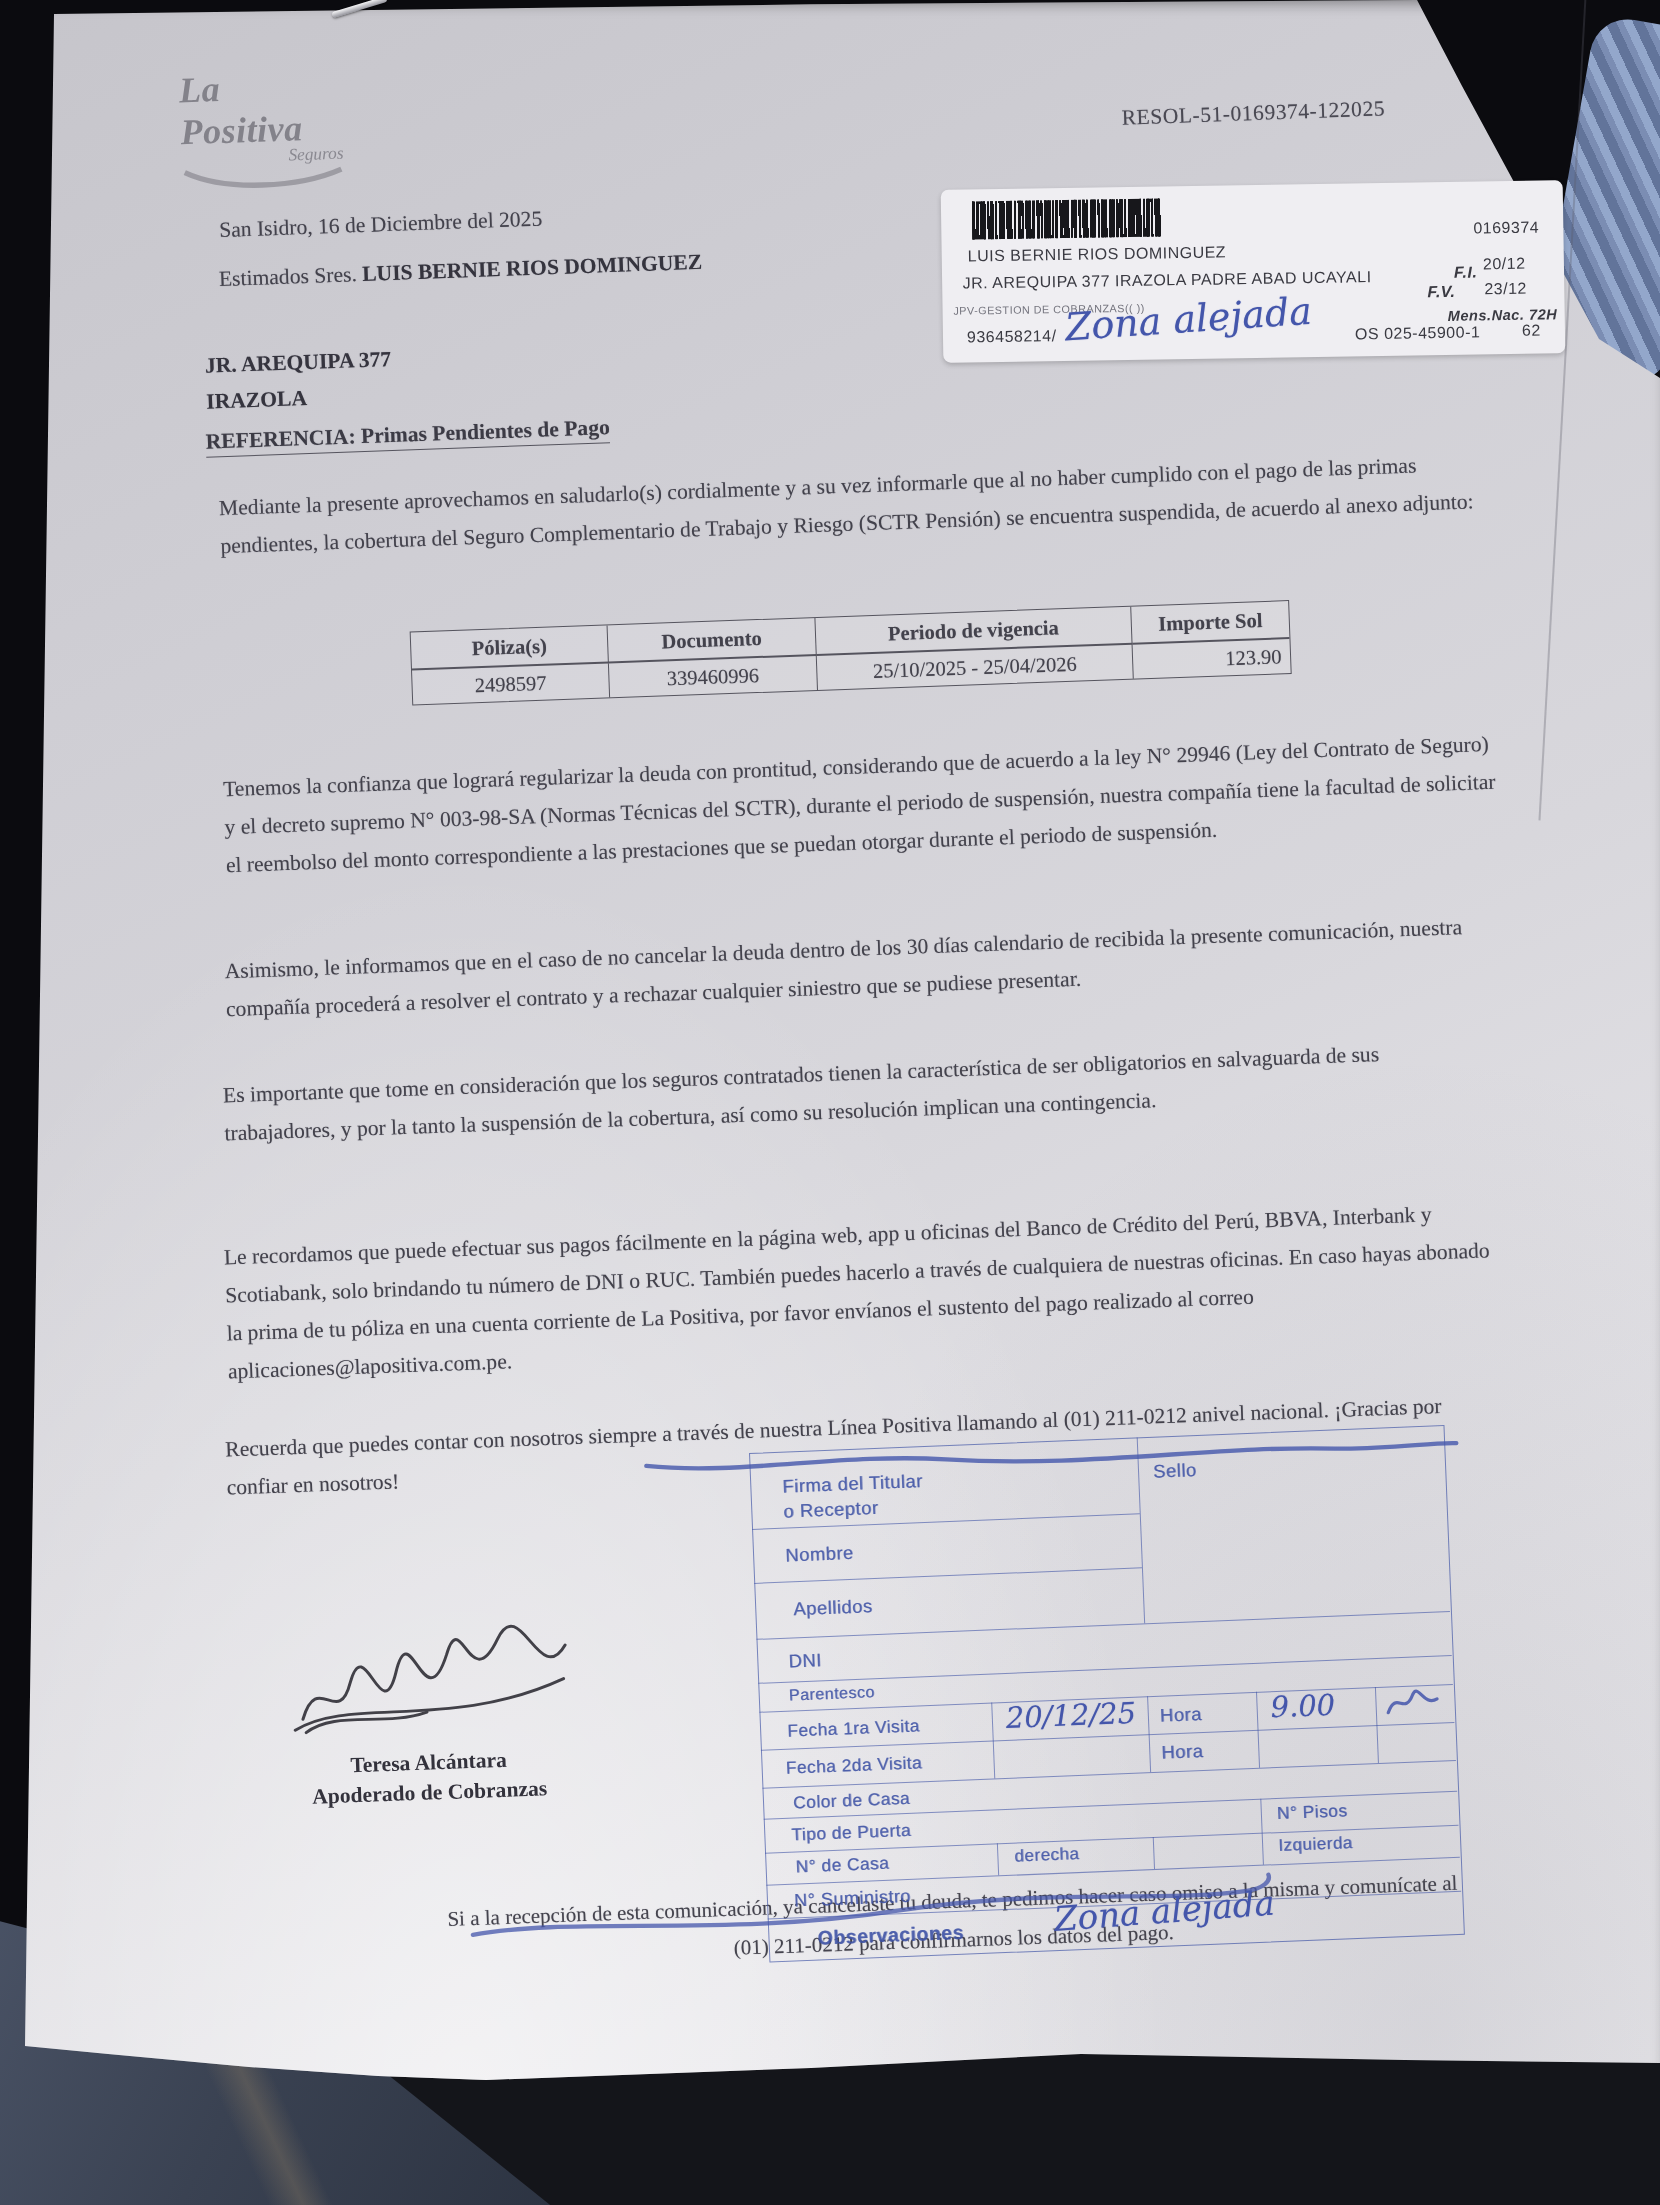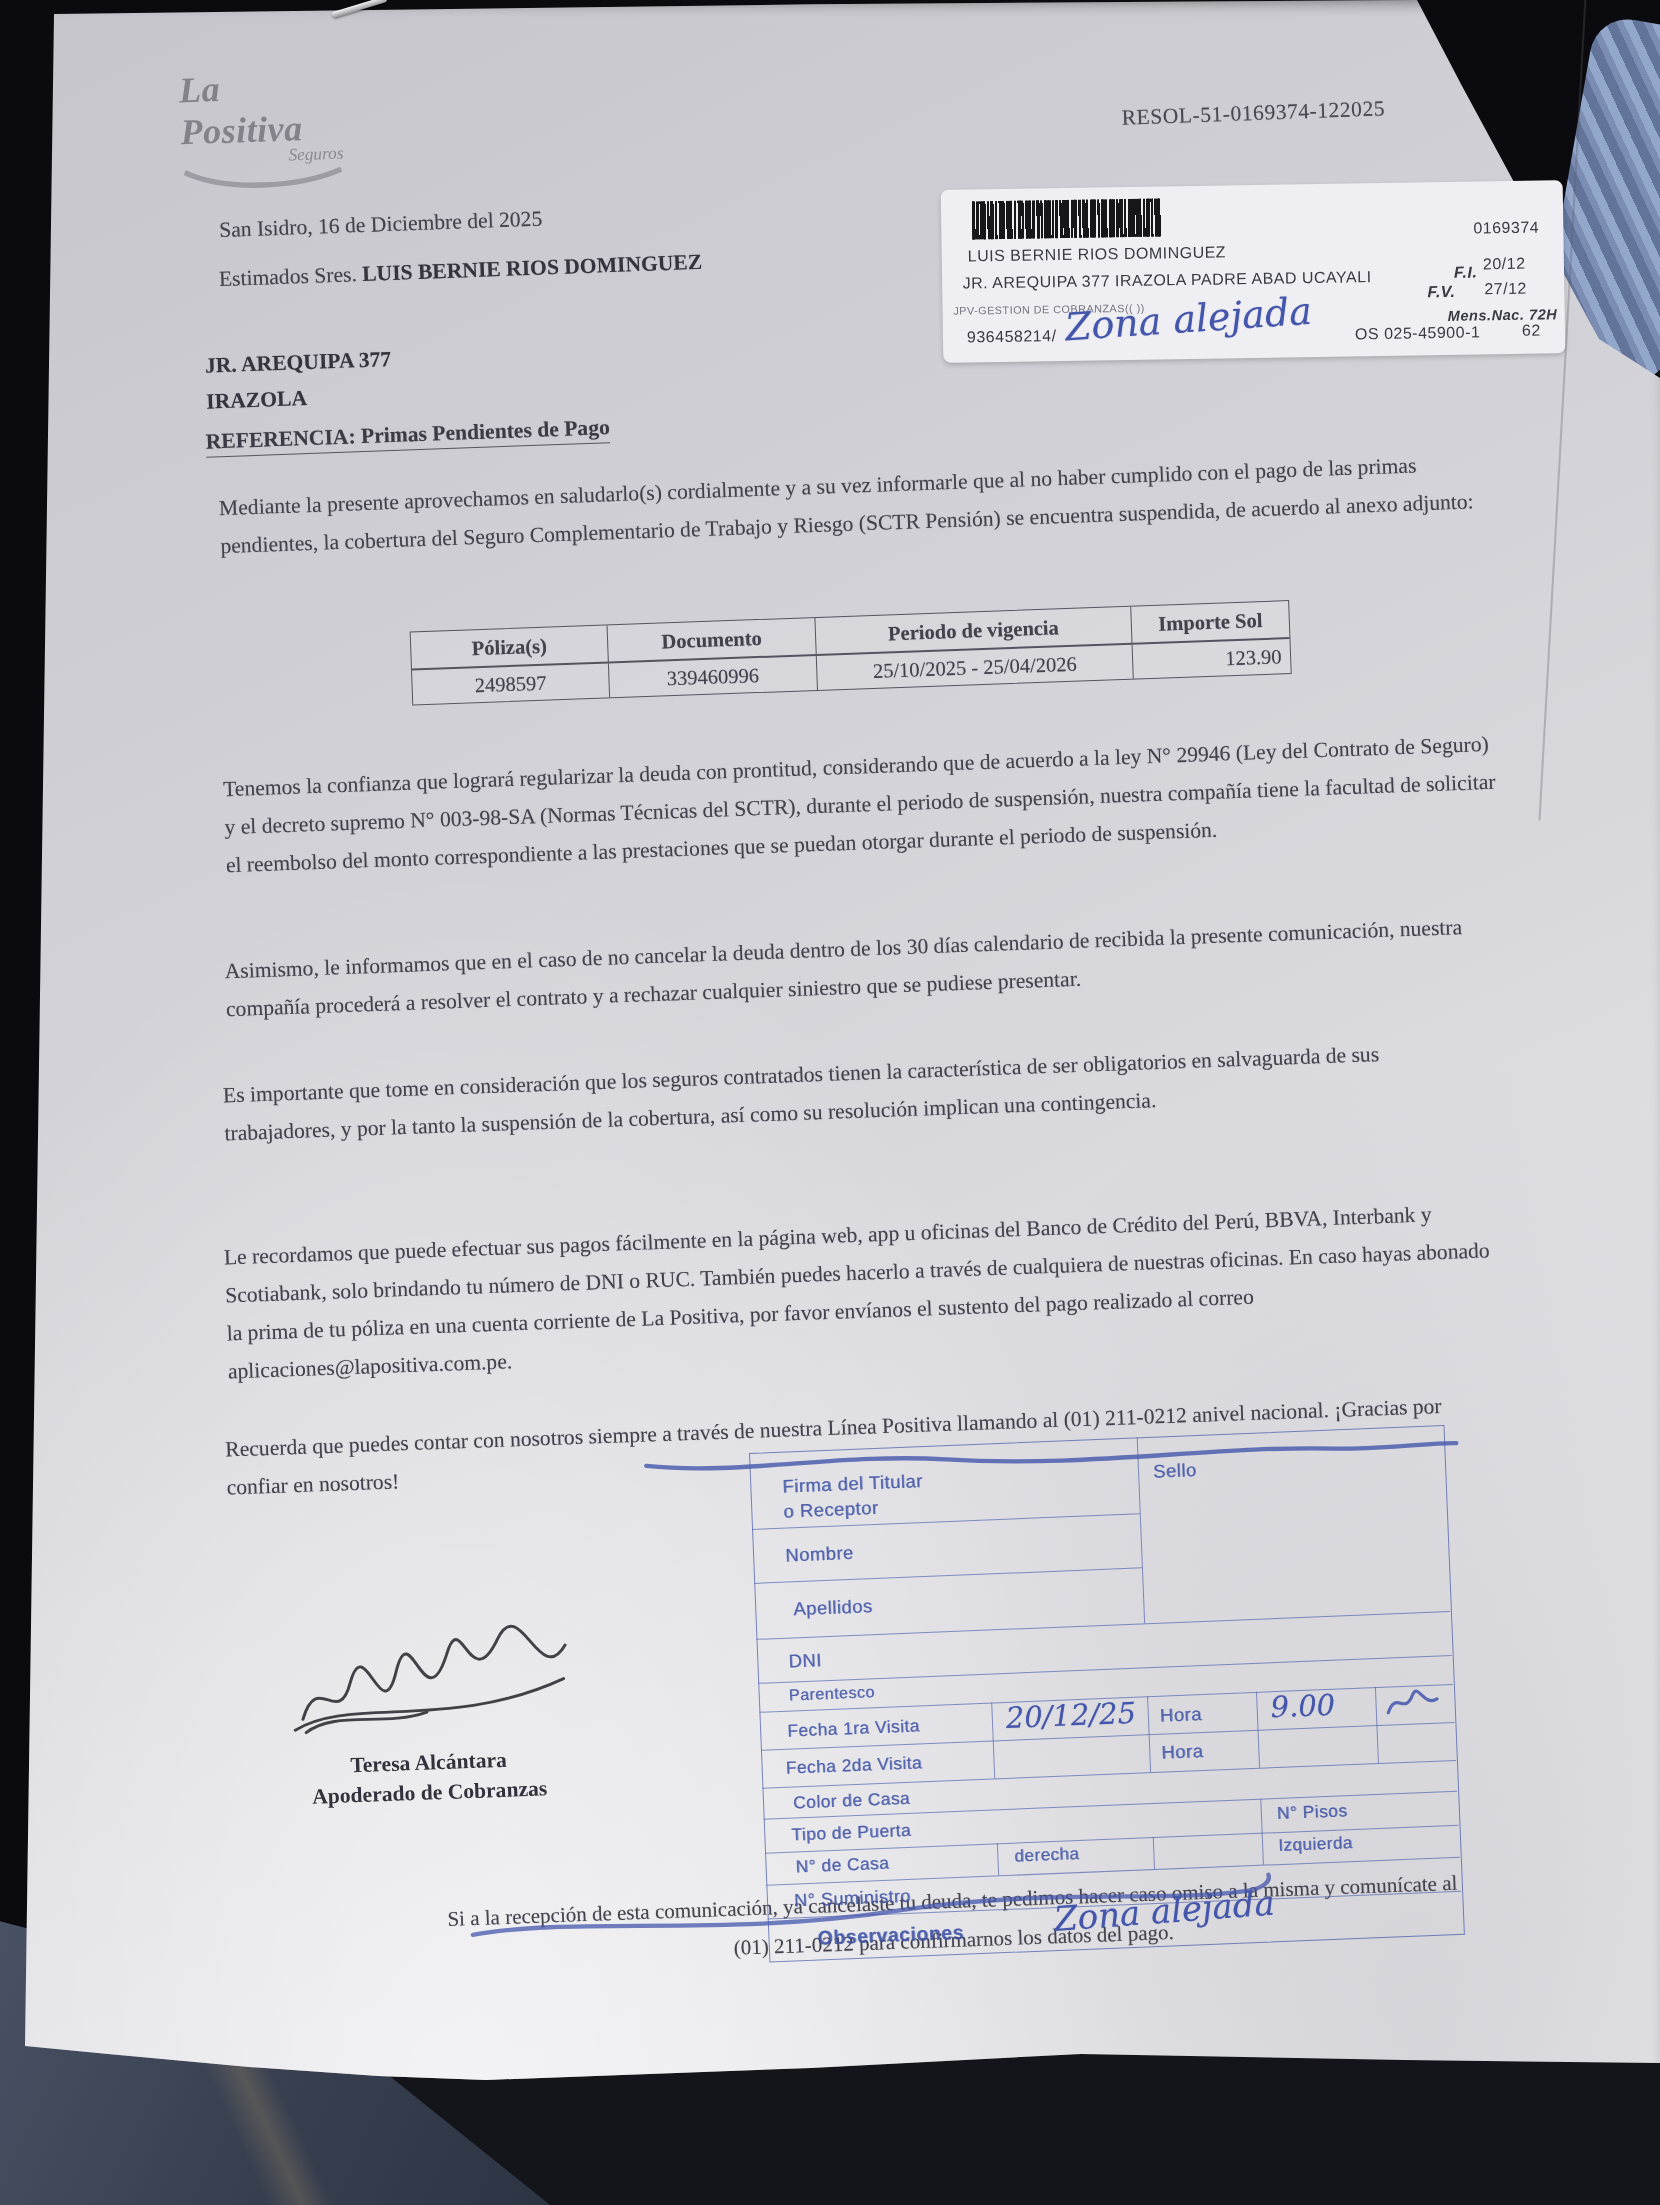--- a/index.html
+++ b/index.html
@@ -154,21 +154,21 @@
 </div>
 
 <div class="abs sticker">
   <div class="abs barcode"></div>
   <div class="abs stick-sm" style="left:532px;top:38px;">0169374</div>
   <div class="abs stick-sm" style="left:26px;top:58px;">LUIS BERNIE RIOS DOMINGUEZ</div>
   <div class="abs stick-sm" style="left:20.5px;top:85px;">JR. AREQUIPA 377   IRAZOLA PADRE ABAD UCAYALI</div>
   <div class="abs stick-sm stick-it" style="left:484px;top:82px;margin-left:28px;">F.I.</div>
   <div class="abs stick-sm" style="left:541px;top:74px;">20/12</div>
   <div class="abs stick-sm stick-it" style="left:485px;top:101px;">F.V.</div>
-  <div class="abs stick-sm" style="left:542px;top:99px;">27/12</div>
+  <div class="abs stick-sm" style="left:542px;top:99px;">23/12</div>
   <div class="abs stick-xs" style="left:10.8px;top:115px;">JPV-GESTION DE COBRANZAS((  ))</div>
   <div class="abs stick-sm stick-it" style="left:505px;top:126px;font-size:14.6px;">Mens.Nac. 72H</div>
   <div class="abs stick-sm" style="left:24px;top:139px;">936458214/</div>
   <div class="abs hand" style="left:122px;top:111px;font-size:38px;transform:rotate(-3deg);">Zona alejada</div>
   <div class="abs stick-sm" style="left:412px;top:142px;">OS 025-45900-1</div>
   <div class="abs stick-sm" style="left:579px;top:141px;">62</div>
 </div>
 
 <div class="abs stamp">
   <div class="abs stamp-border"></div>

